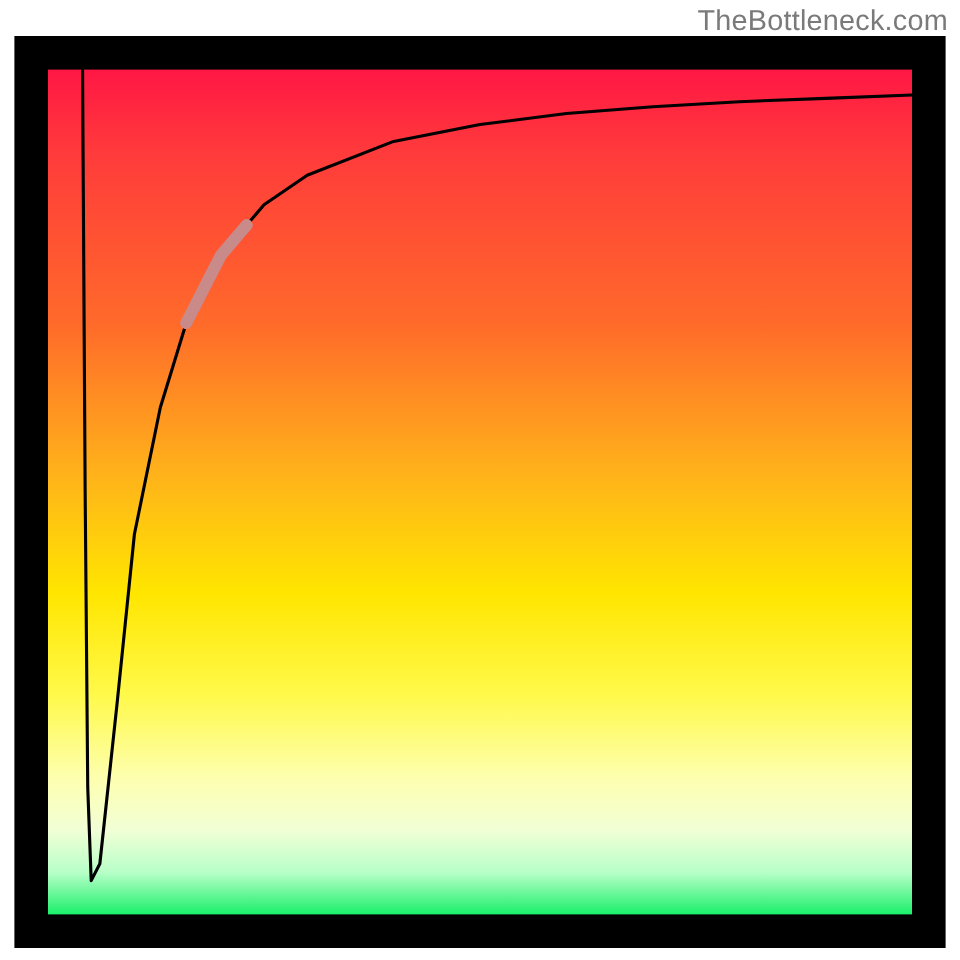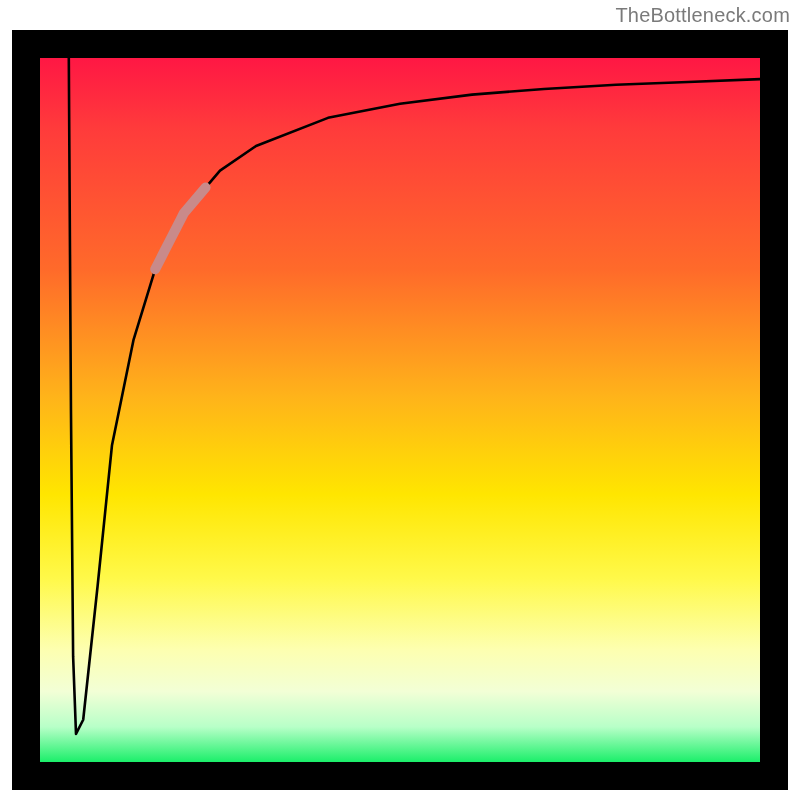--- a/index.html
+++ b/index.html
@@ -3,21 +3,21 @@
 <meta charset="utf-8">
 <style>
   * { margin: 0; padding: 0; box-sizing: border-box; }
   html, body { width: 800px; height: 800px; overflow: hidden; background: #fff; }
   .wrap { position: relative; width: 800px; height: 800px; }
   .attribution {
     position: absolute;
     top: 4px;
     right: 10px;
     font-family: Arial, Helvetica, sans-serif;
-    font-size: 20px;
+    font-size: 24px;
     color: #7a7a7a;
     letter-spacing: 0.2px;
   }
   .frame {
     position: absolute;
     left: 12px; top: 30px;
     width: 776px; height: 760px;
     background: #000;
   }
   .plot {

